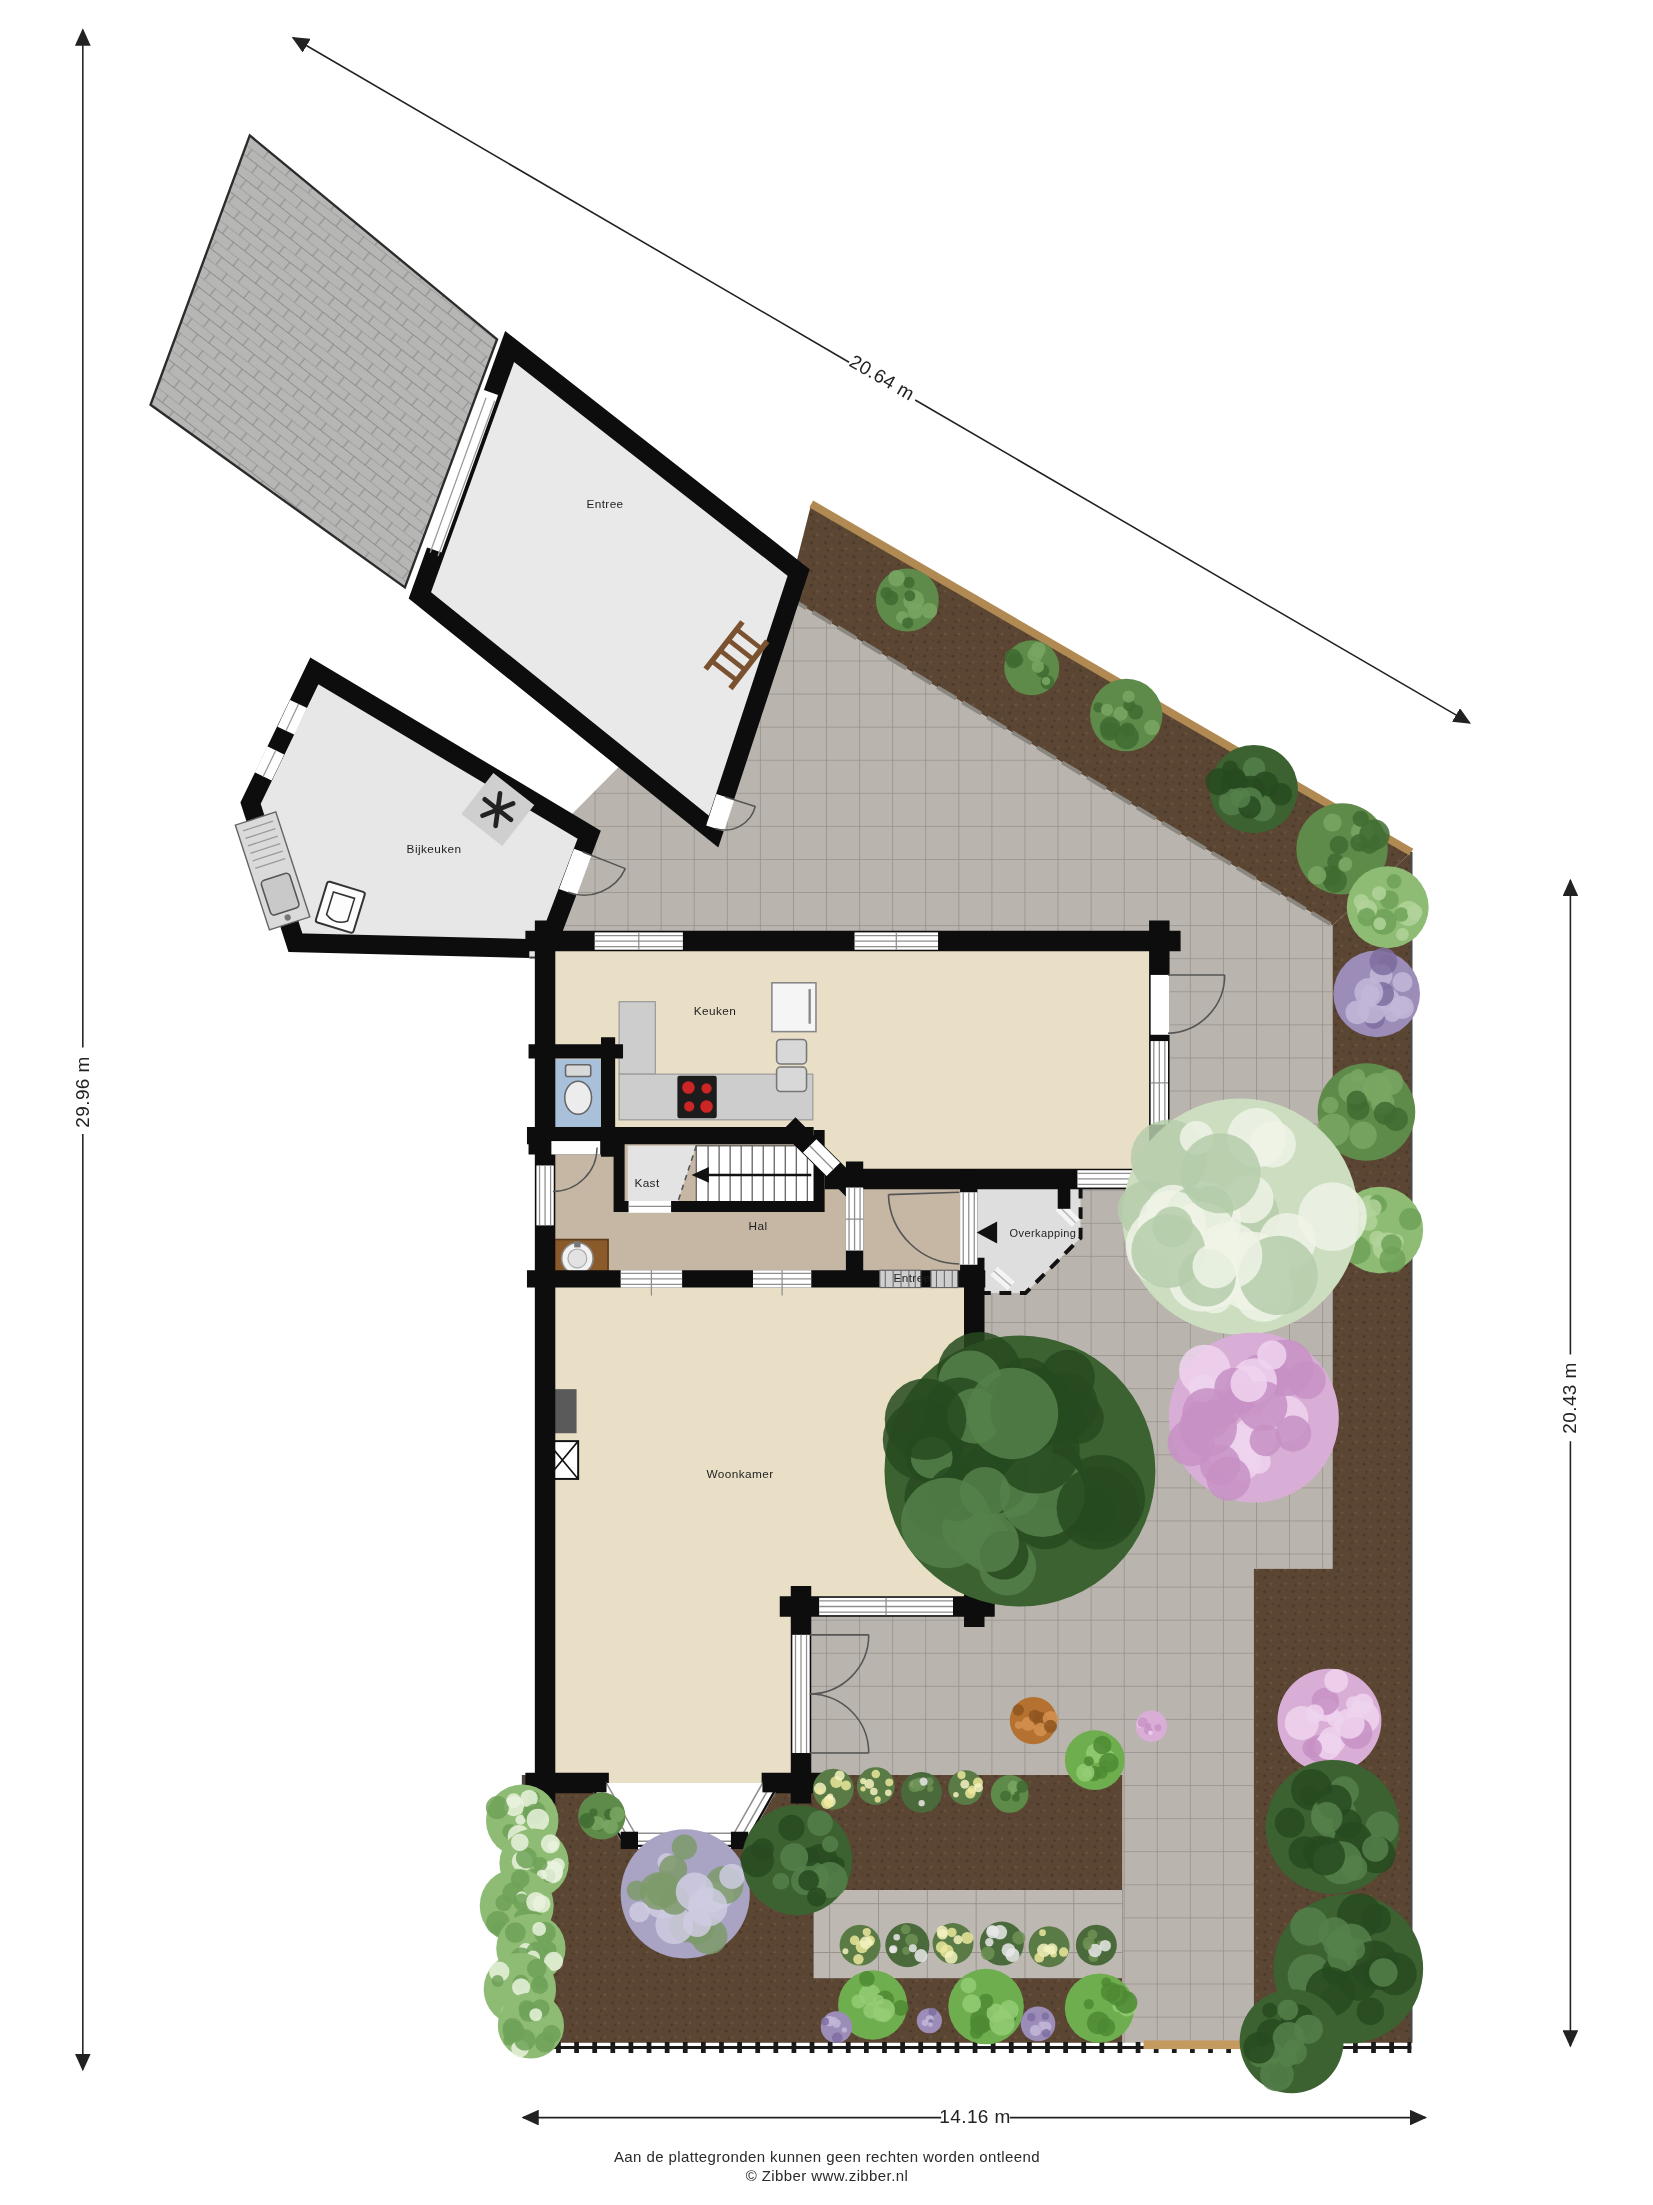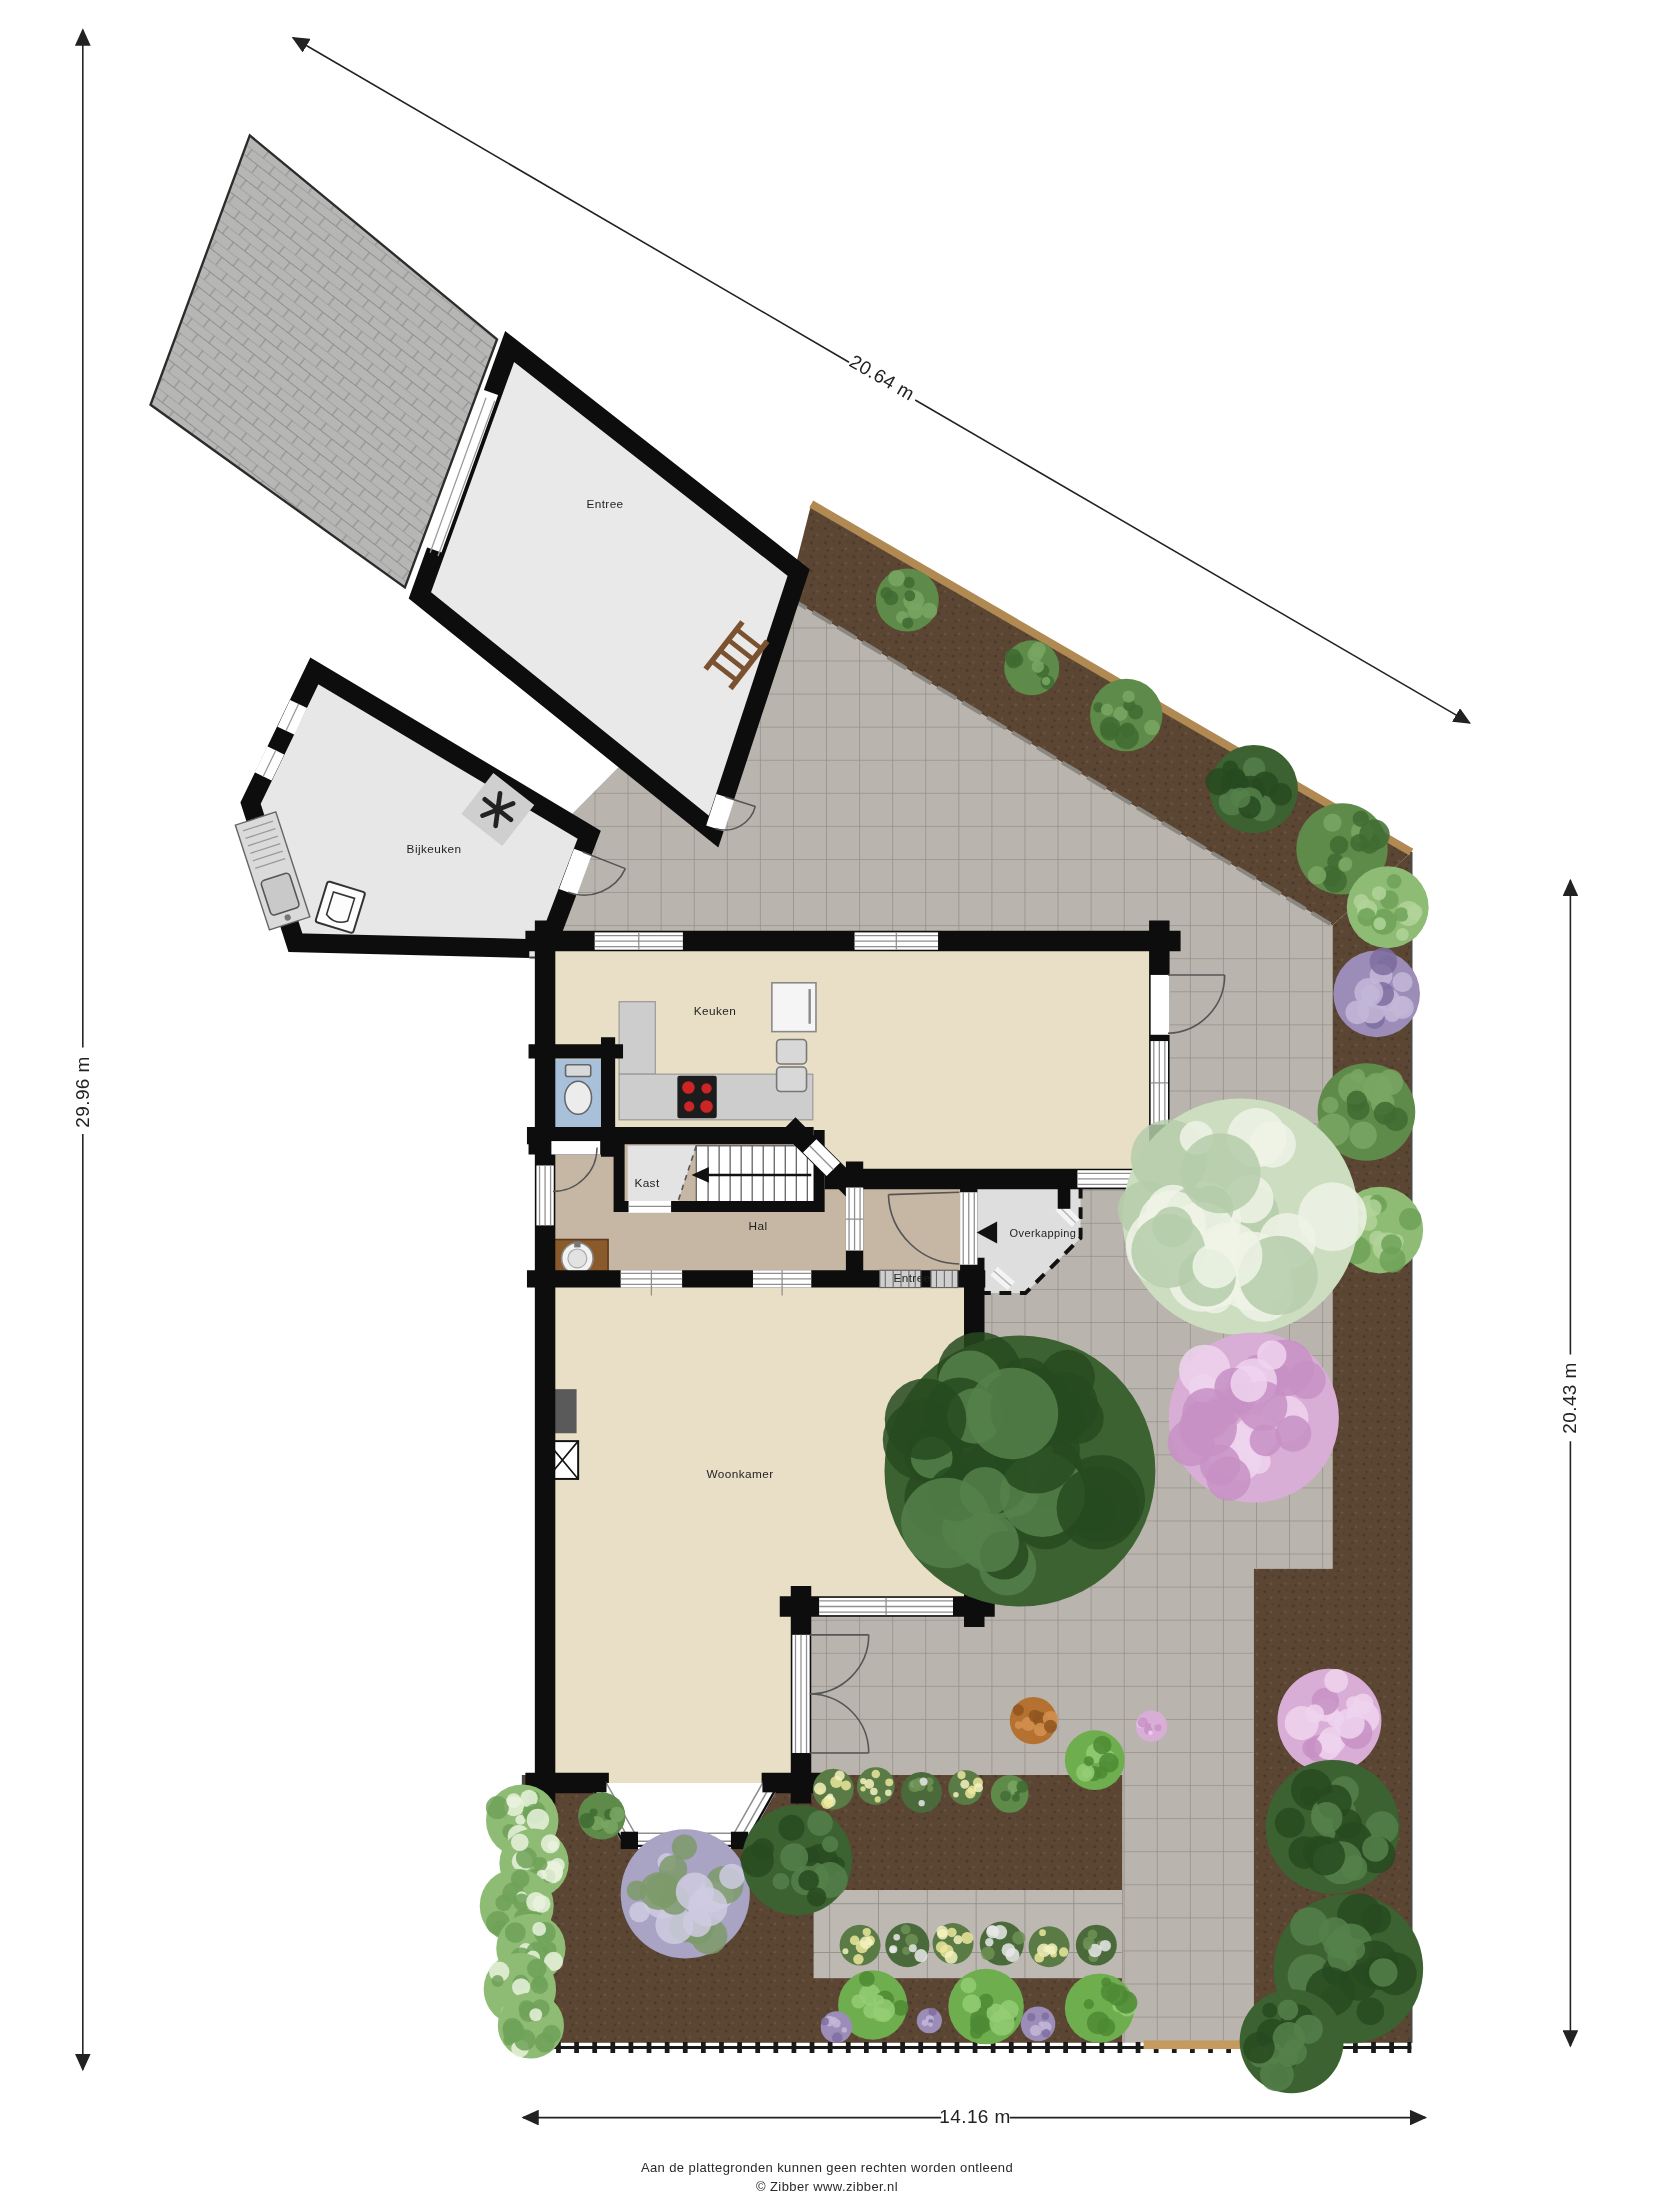--- a/index.html
+++ b/index.html
@@ -3,21 +3,21 @@
 <meta charset="utf-8">
 <style>
   html,body{margin:0;padding:0;background:#ffffff;}
   #canvas{position:relative;width:1654px;height:2205px;background:#fff;
           font-family:"Liberation Sans", sans-serif;overflow:hidden;}
   #canvas svg{position:absolute;left:0;top:0;}
   .label{position:absolute;color:#1f1f1f;transform:translate(-50%,-50%);
          white-space:nowrap;letter-spacing:0.4px;}
   .room{font-size:11.8px;}
   .dim{font-size:19px;color:#222;}
-  .footer{font-size:13px;color:#2a2a2a;margin-top:11px;}
+  .footer{font-size:15px;color:#2a2a2a;}
 </style>
 </head>
 <body>
 
 <div id="canvas">
 <svg width="1654" height="2205" viewBox="0 0 2100 2800">
   <defs>
     <marker id="arr" markerWidth="12" markerHeight="10" refX="10" refY="5" orient="auto">
       <path d="M0,0 L11,5 L0,10 Z" fill="#222"></path>
     </marker>

